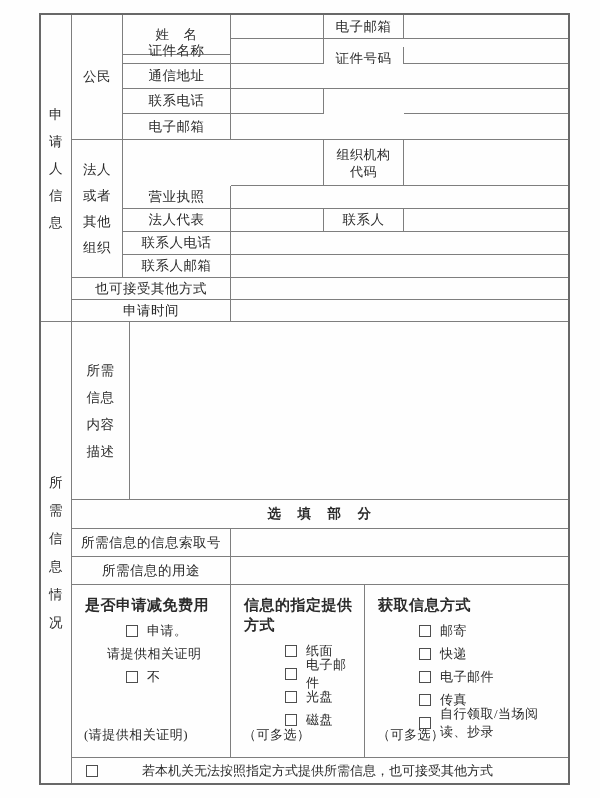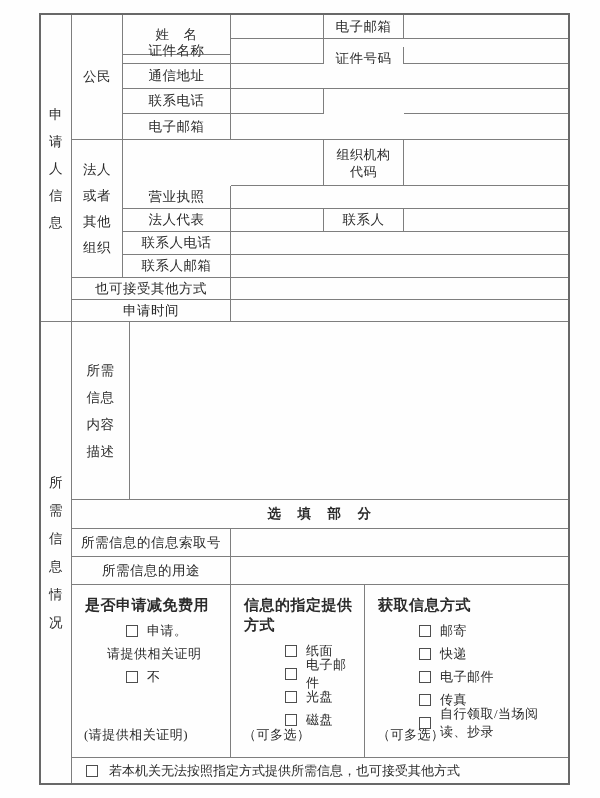--- a/index.html
+++ b/index.html
@@ -33,21 +33,21 @@
   .chk-cell{padding:10px 8px 0 13px;font-size:13px;}
   .chk-head{font-weight:600;letter-spacing:.5px;line-height:20px;margin-bottom:4px;font-size:15px;}
   .opt{display:flex;align-items:center;height:23px;padding-left:41px;}
   .cb{
     width:10px;height:10px;border:1.5px solid #4e4e4e;display:inline-block;
     margin-right:9px;flex:none;background:#fff;
   }
   .opt-t{letter-spacing:.5px;}
   .note{margin-left:22px;line-height:23px;letter-spacing:.5px;}
   .footnote{position:absolute;left:12px;bottom:13px;font-size:13px;letter-spacing:.5px;}
-  .bottom-row{display:flex;align-items:center;padding-left:14px;font-size:13px;}
+  .bottom-row{display:flex;align-items:center;padding-left:14px;font-size:13px;gap:33px;}
   .bottom-row .cb{margin-right:11px;}
 </style>
 </head>
 <body>
 
 <div class="page">
   <div class="frame">
 
     <div class="cell lbl" style="left:0;top:0;width:31px;height:307px;">
       <span class="v-label">申

